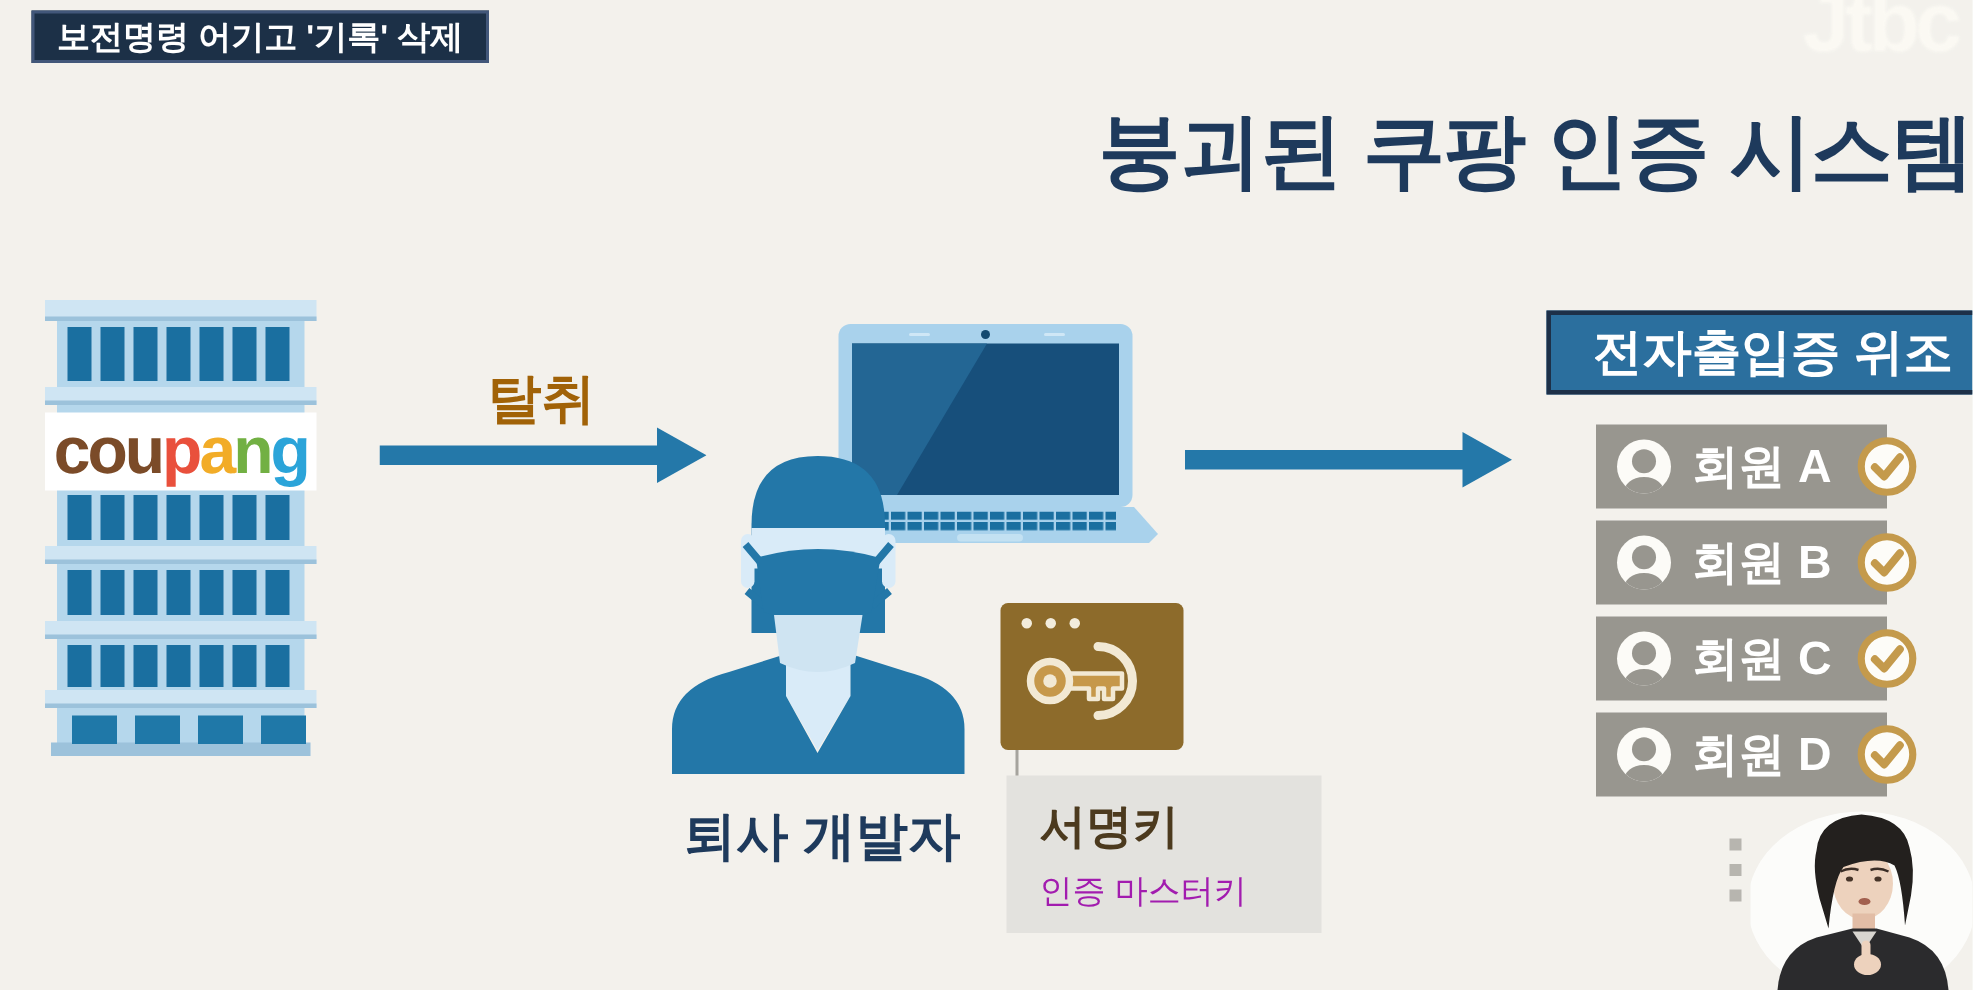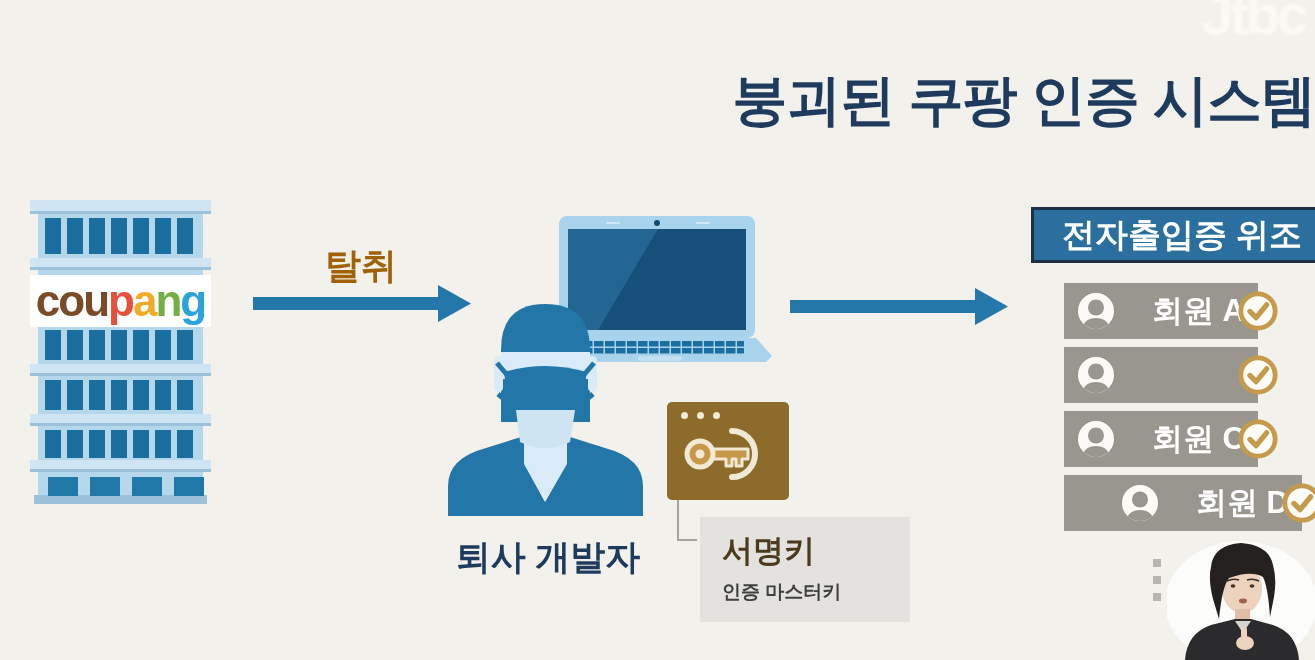--- a/index.html
+++ b/index.html
@@ -41,46 +41,49 @@
 
   
   .keybox{position:absolute;left:667px;top:402px;width:122px;height:98px;
     background:#8d6b2b;border-radius:5px;}
   .keybox .dots{display:flex;gap:9px;padding:10px 0 0 14px;}
   .keybox .dots i{width:7px;height:7px;border-radius:50%;background:#f2ecdc;display:block;}
   .keybox svg{display:block;margin:6px auto 0;}
   .connector-v{position:absolute;left:677px;top:500px;width:2px;height:41px;background:#a6a49e;}
   .connector-h{position:absolute;left:677px;top:539px;width:20px;height:2px;background:#a6a49e;}
 
-  .key-label{position:absolute;left:700px;top:517px;width:210px;height:105px;
+  .key-label{position:absolute;left:671px;top:517px;width:210px;height:105px;
     background:#e3e2de;box-sizing:border-box;padding:13px 0 0 22px;}
   .key-label .t1{font-size:31px;font-weight:800;color:#4c3a1e;}
-  .key-label .t2{font-size:19px;font-weight:700;color:#404040;margin-top:7px;}
+  .key-label .t2{font-size:22px;font-weight:400;color:#a21caf;margin-top:7px;}
 
   
   .result-header{position:absolute;left:1031px;top:207px;width:302px;height:56px;
     box-sizing:border-box;background:#2b6f9e;border:3px solid #1d3048;
     display:flex;align-items:center;justify-content:center;
     color:#fff;font-size:33px;font-weight:800;}
   .member{position:absolute;left:1064px;width:194px;height:56px;background:#98968f;
-    display:flex;align-items:center;gap:24px;}
+    display:flex;align-items:center;}
   .member .picon{margin-left:12px;}
   .member .mlabel{color:#fff;font-size:31px;font-weight:700;margin-left:12px;}
   .member .check{position:absolute;right:-21px;top:7px;}
 
   
   .vdots{position:absolute;left:1153px;top:559px;display:flex;flex-direction:column;gap:9px;}
   .vdots i{width:8px;height:8px;background:#b7b5af;display:block;}
   .interpreter{position:absolute;left:1167px;top:537px;width:148px;height:123px;}
 </style>
 </head>
 <body>
 
 <div class="stage">
 
+  <div class="badge">
+    <span>보전명령 어기고 '기록' 삭제</span>
+  </div>
 
   <div class="jtbc">Jtbc</div>
 
   <div class="title">붕괴된 쿠팡 인증 시스템</div>
 
   <svg class="building" viewBox="0 0 185 315">
     <rect x="10" y="12" width="165" height="296" fill="#b5d7ec"></rect>
     <rect x="6" y="303" width="173" height="9" fill="#9cc2db"></rect>
 
     <g>
@@ -246,20 +249,21 @@
           <clipPath id="pc2">
             <circle cx="20" cy="20" r="18"></circle>
           </clipPath>
         </defs>
       <circle cx="20" cy="20" r="18" fill="#fcfbf7"></circle>
       <g clip-path="url(#pc2)" fill="#98968f">
           <circle cx="20" cy="16.5" r="8"></circle>
           <path d="M20,27 c-10,0 -15,7 -15,16 h30 c0,-9 -5,-16 -15,-16 Z"></path>
         </g>
     </svg>
+    <span class="mlabel">회원 B</span>
     <svg class="check" width="42" height="42" viewBox="0 0 44 44">
       <circle cx="22" cy="22" r="18" fill="#fdfcf8" stroke="#c49a4c" stroke-width="5"></circle>
       <path d="M13.5,22.5 L20,29 L31,15.5" stroke="#c49a4c" stroke-width="5.5" fill="none" stroke-linecap="round" stroke-linejoin="round"></path>
     </svg>
   </div>
 
   <div class="member" style="top:411px;">
     <svg class="picon" width="40" height="40" viewBox="0 0 40 40">
       <defs>
           <clipPath id="pc3">
@@ -272,21 +276,21 @@
           <path d="M20,27 c-10,0 -15,7 -15,16 h30 c0,-9 -5,-16 -15,-16 Z"></path>
         </g>
     </svg>
     <span class="mlabel">회원 C</span>
     <svg class="check" width="42" height="42" viewBox="0 0 44 44">
       <circle cx="22" cy="22" r="18" fill="#fdfcf8" stroke="#c49a4c" stroke-width="5"></circle>
       <path d="M13.5,22.5 L20,29 L31,15.5" stroke="#c49a4c" stroke-width="5.5" fill="none" stroke-linecap="round" stroke-linejoin="round"></path>
     </svg>
   </div>
 
-  <div class="member" style="top:475px;padding-left:44px;">
+  <div class="member" style="top:475px;">
     <svg class="picon" width="40" height="40" viewBox="0 0 40 40">
       <defs>
           <clipPath id="pc4">
             <circle cx="20" cy="20" r="18"></circle>
           </clipPath>
         </defs>
       <circle cx="20" cy="20" r="18" fill="#fcfbf7"></circle>
       <g clip-path="url(#pc4)" fill="#98968f">
           <circle cx="20" cy="16.5" r="8"></circle>
           <path d="M20,27 c-10,0 -15,7 -15,16 h30 c0,-9 -5,-16 -15,-16 Z"></path>

